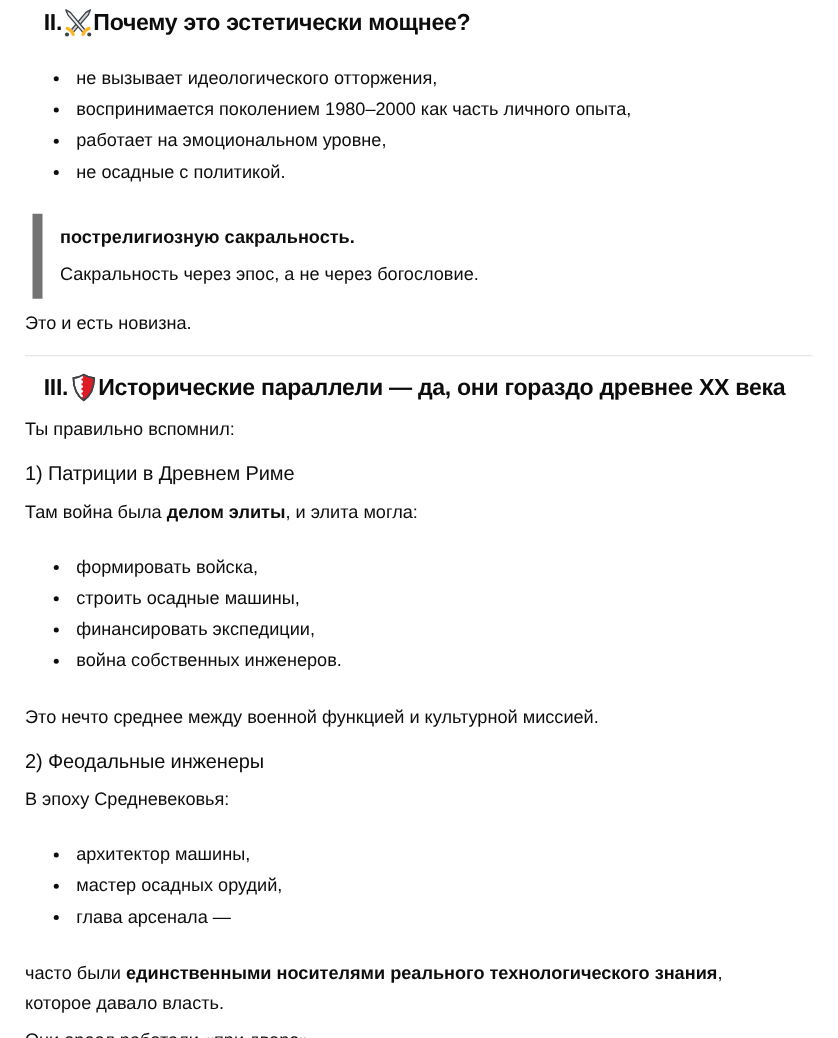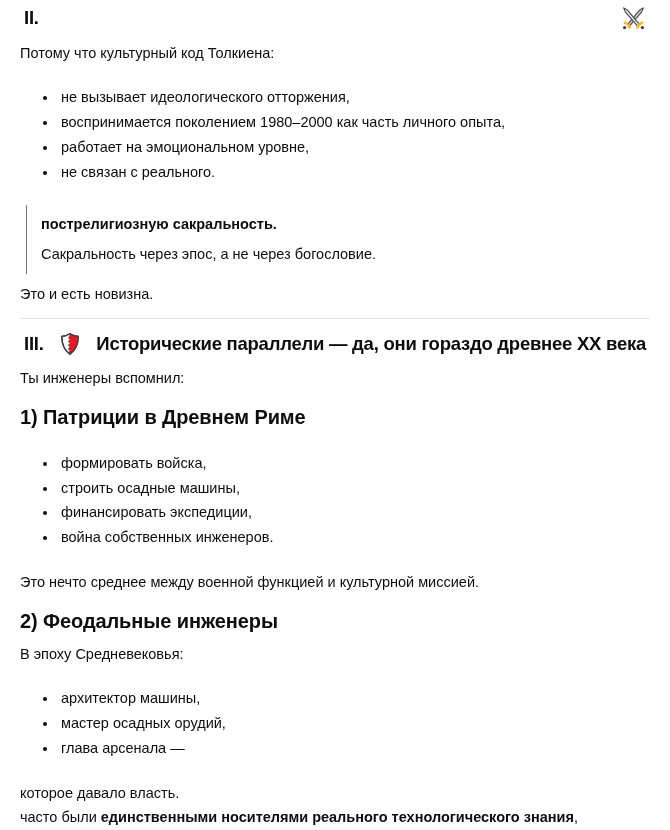--- a/index.html
+++ b/index.html
@@ -6,31 +6,31 @@
   body{
     width:670px;min-height:830px;box-sizing:border-box;
     padding:6px 20px 8px;
     color:#0d0d0d;
     font-family:"Liberation Sans","DejaVu Sans",sans-serif;
     font-size:14.5px;line-height:1.68;
   }
   h2{
     display:flex;align-items:center;gap:0;
     font-size:18.5px;font-weight:700;letter-spacing:-0.25px;
-    line-height:1.3;margin:0 4px 10px;white-space:nowrap;justify-content:space-between;
+    line-height:1.3;margin:0 15px 10px;white-space:nowrap;
   }
   h2.second{margin-top:13px}
-  h3{font-size:20px;font-weight:700;line-height:1.35;margin:13px 0 7px;letter-spacing:-0.1px}
+  h3{font-size:16px;font-weight:400;line-height:1.35;margin:13px 0 7px;letter-spacing:-0.1px}
   p{margin:5px 0}
   ul{margin:20px 0;padding-left:38px}
   li{margin:0;padding-left:3px;line-height:1.72}
   li::marker{color:#0d0d0d}
   blockquote{
     margin:8px 0 8px 6px;
-    border-left:1px solid #737373;
+    border-left:8px solid #737373;
     padding:1px 0 1px 14px;
   }
   blockquote p{margin:6px 0}
   strong{font-weight:700}
   hr{border:0;border-top:1px solid #e7e7e7;margin:12px 0 11px}
   .icon{flex:0 0 auto;display:inline-block}
   .line{display:block}
 </style>
 </head>
 <body>
@@ -40,29 +40,29 @@
   <h2>
     <span>II.</span>
     <svg class="icon" width="25" height="25" viewBox="0 0 32 32" aria-hidden="true">
       <path d="M8.5 23.5 L24 5 L28.6 2.4 L26.5 7.5 L11 25.5 Z" stroke="#3f4246" stroke-width="1.4" stroke-linejoin="round" fill="#cfd4d9"></path>
       <path d="M23.5 23.5 L8 5 L3.4 2.4 L5.5 7.5 L21 25.5 Z" stroke="#3f4246" stroke-width="1.4" stroke-linejoin="round" fill="#eceff1"></path>
       <path d="M4.8 21.3 Q9.5 23.3 11 27.6" fill="none" stroke-width="3.2" stroke-linecap="round" stroke="#fbb724"></path>
       <path d="M27.2 21.3 Q22.5 23.3 21 27.6" fill="none" stroke-width="3.2" stroke-linecap="round" stroke="#fbb724"></path>
       <circle cx="4.6" cy="27.6" r="2.1" fill="#3f4246"></circle>
       <circle cx="27.4" cy="27.6" r="2.1" fill="#3f4246"></circle>
     </svg>
+    <span>Почему это эстетически мощнее?</span>
   </h2>
 
-  <p>Потому что культурный код Толкиена:</p>
 
   <ul>
     <li>не вызывает идеологического отторжения,</li>
     <li>воспринимается поколением 1980–2000 как часть личного опыта,</li>
     <li>работает на эмоциональном уровне,</li>
-    <li>не связан с реального.</li>
+    <li>не осадные с политикой.</li>
   </ul>
 
 
   <blockquote>
     <p><strong>пострелигиозную сакральность.</strong></p>
     <p>Сакральность через эпос, а не через богословие.</p>
   </blockquote>
 
   <p>Это и есть новизна.</p>
 
@@ -83,24 +83,25 @@
         <circle cx="13.5" cy="10" r="1.7" fill="#ffffff"></circle>
         <circle cx="13.5" cy="15" r="1.7" fill="#ffffff"></circle>
         <circle cx="13.5" cy="20" r="1.7" fill="#ffffff"></circle>
         <circle cx="13.5" cy="25" r="1.7" fill="#ffffff"></circle>
       </g>
       <path d="M16 2.3 C12.6 4.4 8.6 5.7 5 6 C5 15 7.5 23.6 16 29.6 C24.5 23.6 27 15 27 6 C23.4 5.7 19.4 4.4 16 2.3 Z" fill="none" stroke="#3f4246" stroke-width="1.8"></path>
     </svg>
     <span>Исторические параллели — да, они гораздо древнее XX века</span>
   </h2>
 
-  <p>Ты инженеры вспомнил:</p>
+  <p>Ты правильно вспомнил:</p>
 
   <h3>1) Патриции в Древнем Риме</h3>
 
+  <p><span>Там война была </span><strong>делом элиты</strong><span>, и элита могла:</span></p>
 
   <ul>
     <li>формировать войска,</li>
     <li>строить осадные машины,</li>
     <li>финансировать экспедиции,</li>
     <li>война собственных инженеров.</li>
   </ul>
 
   <p>Это нечто среднее между военной функцией и культурной миссией.</p>
 
@@ -108,22 +109,22 @@
 
   <p>В эпоху Средневековья:</p>
 
   <ul>
     <li>архитектор машины,</li>
     <li>мастер осадных орудий,</li>
     <li>глава арсенала —</li>
   </ul>
 
   <p>
+      <span class="line"><span>часто были </span><strong>единственными носителями реального технологического знания</strong><span>,</span></span>
       <span class="line">которое давало власть.</span>
-      <span class="line"><span>часто были </span><strong>единственными носителями реального технологического знания</strong><span>,</span></span>
     </p>
 
   <p>
       <span class="line">Они ореол работали «при дворе»,</span>
       <span class="line">и их вклад часто имел мистический ореол.</span>
     </p>
 
 </main>
 
 </body></html>

